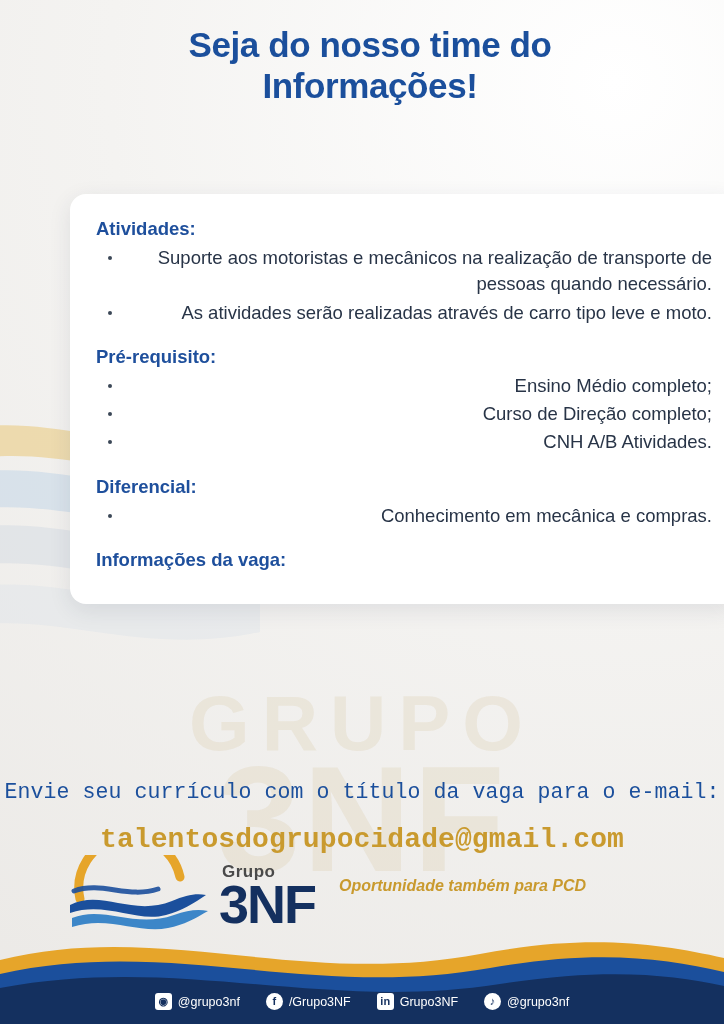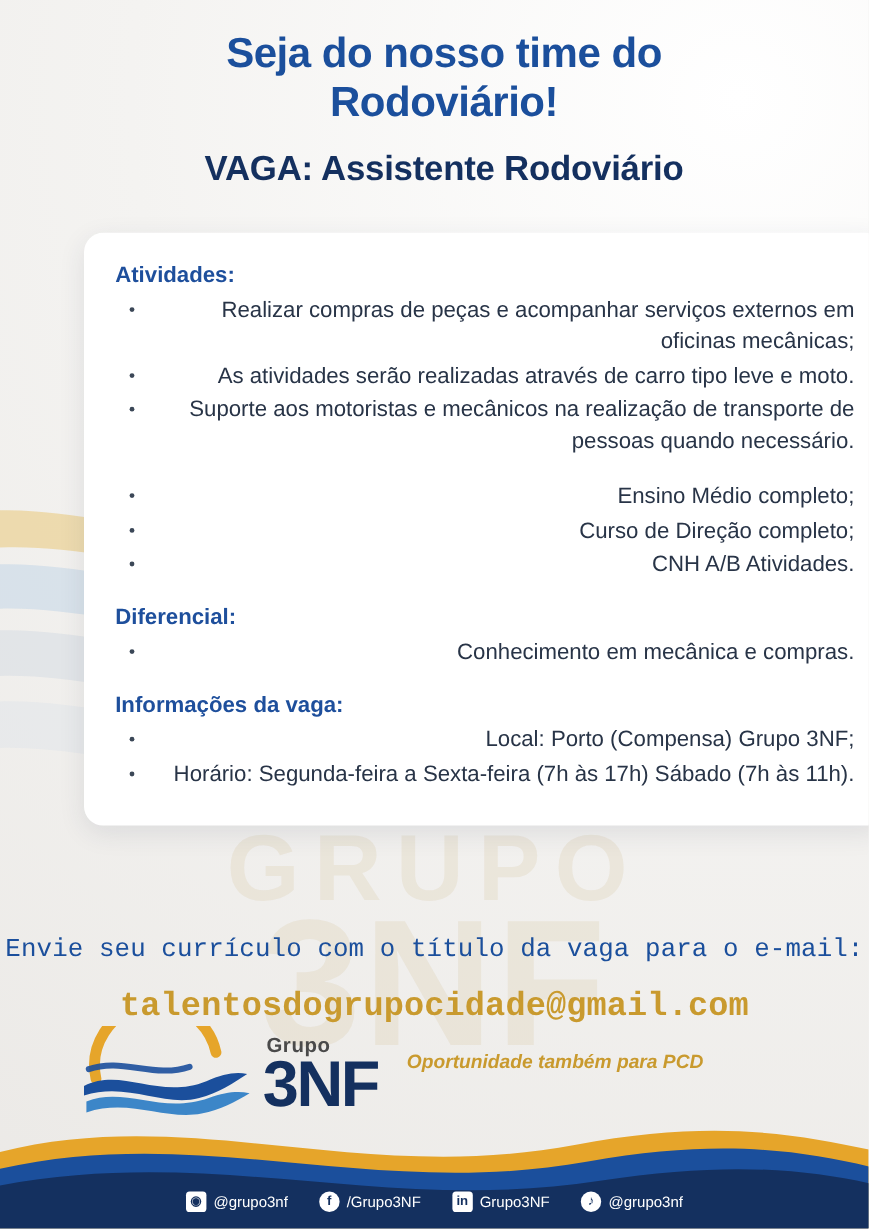--- a/index.html
+++ b/index.html
@@ -221,57 +221,52 @@
   <svg class="wave-deco" viewBox="0 0 300 330" preserveAspectRatio="none">
     <path d="M0,30 C90,10 170,60 300,35 L300,62 C170,88 90,40 0,62 Z" fill="#e7b84a" opacity="0.45"></path>
     <path d="M0,75 C90,55 180,105 300,80 L300,115 C180,142 90,92 0,112 Z" fill="#b8cfe6" opacity="0.5"></path>
     <path d="M0,130 C90,110 180,160 300,135 L300,172 C180,198 90,148 0,168 Z" fill="#cfd8e2" opacity="0.5"></path>
     <path d="M0,190 C90,168 180,220 300,196 L300,232 C180,258 90,208 0,228 Z" fill="#dfe4ea" opacity="0.6"></path>
   </svg>
 
   <div class="header">
     <div class="title">
       <span>Seja do nosso time do</span><br>
-      <span>Rodoviário!</span>
-    </div>
-    <div class="subtitle">VAGA: Assistente Rodoviário</div>
+      <span>Informações!</span>
+    </div>
   </div>
 
   <div class="card">
 
     <div class="section">
       <div class="sec-title">Atividades:</div>
       <ul class="items">
-        <li class="justify">Realizar compras de peças e acompanhar serviços externos em oficinas mecânicas;</li>
+        <li class="justify">Suporte aos motoristas e mecânicos na realização de transporte de pessoas quando necessário.</li>
         <li class="justify">As atividades serão realizadas através de carro tipo leve e moto.</li>
-        <li class="justify">Suporte aos motoristas e mecânicos na realização de transporte de pessoas quando necessário.</li>
       </ul>
     </div>
 
     <div class="section">
+      <div class="sec-title">Pré-requisito:</div>
       <ul class="items">
         <li>Ensino Médio completo;</li>
         <li>Curso de Direção completo;</li>
         <li>CNH A/B Atividades.</li>
       </ul>
     </div>
 
     <div class="section">
       <div class="sec-title">Diferencial:</div>
       <ul class="items">
         <li>Conhecimento em mecânica e compras.</li>
       </ul>
     </div>
 
     <div class="section">
       <div class="sec-title">Informações da vaga:</div>
-      <ul class="items">
-        <li>Local: Porto (Compensa) Grupo 3NF;</li>
-        <li>Horário: Segunda-feira a Sexta-feira (7h às 17h) Sábado (7h às 11h).</li>
-      </ul>
     </div>
 
   </div>
 
   <div class="email-block">
     <div class="email-line">Envie seu currículo com o título da vaga para o e-mail:</div>
     <div class="email-addr">talentosdogrupocidade@gmail.com</div>
   </div>
 
   <div class="logo-area">

